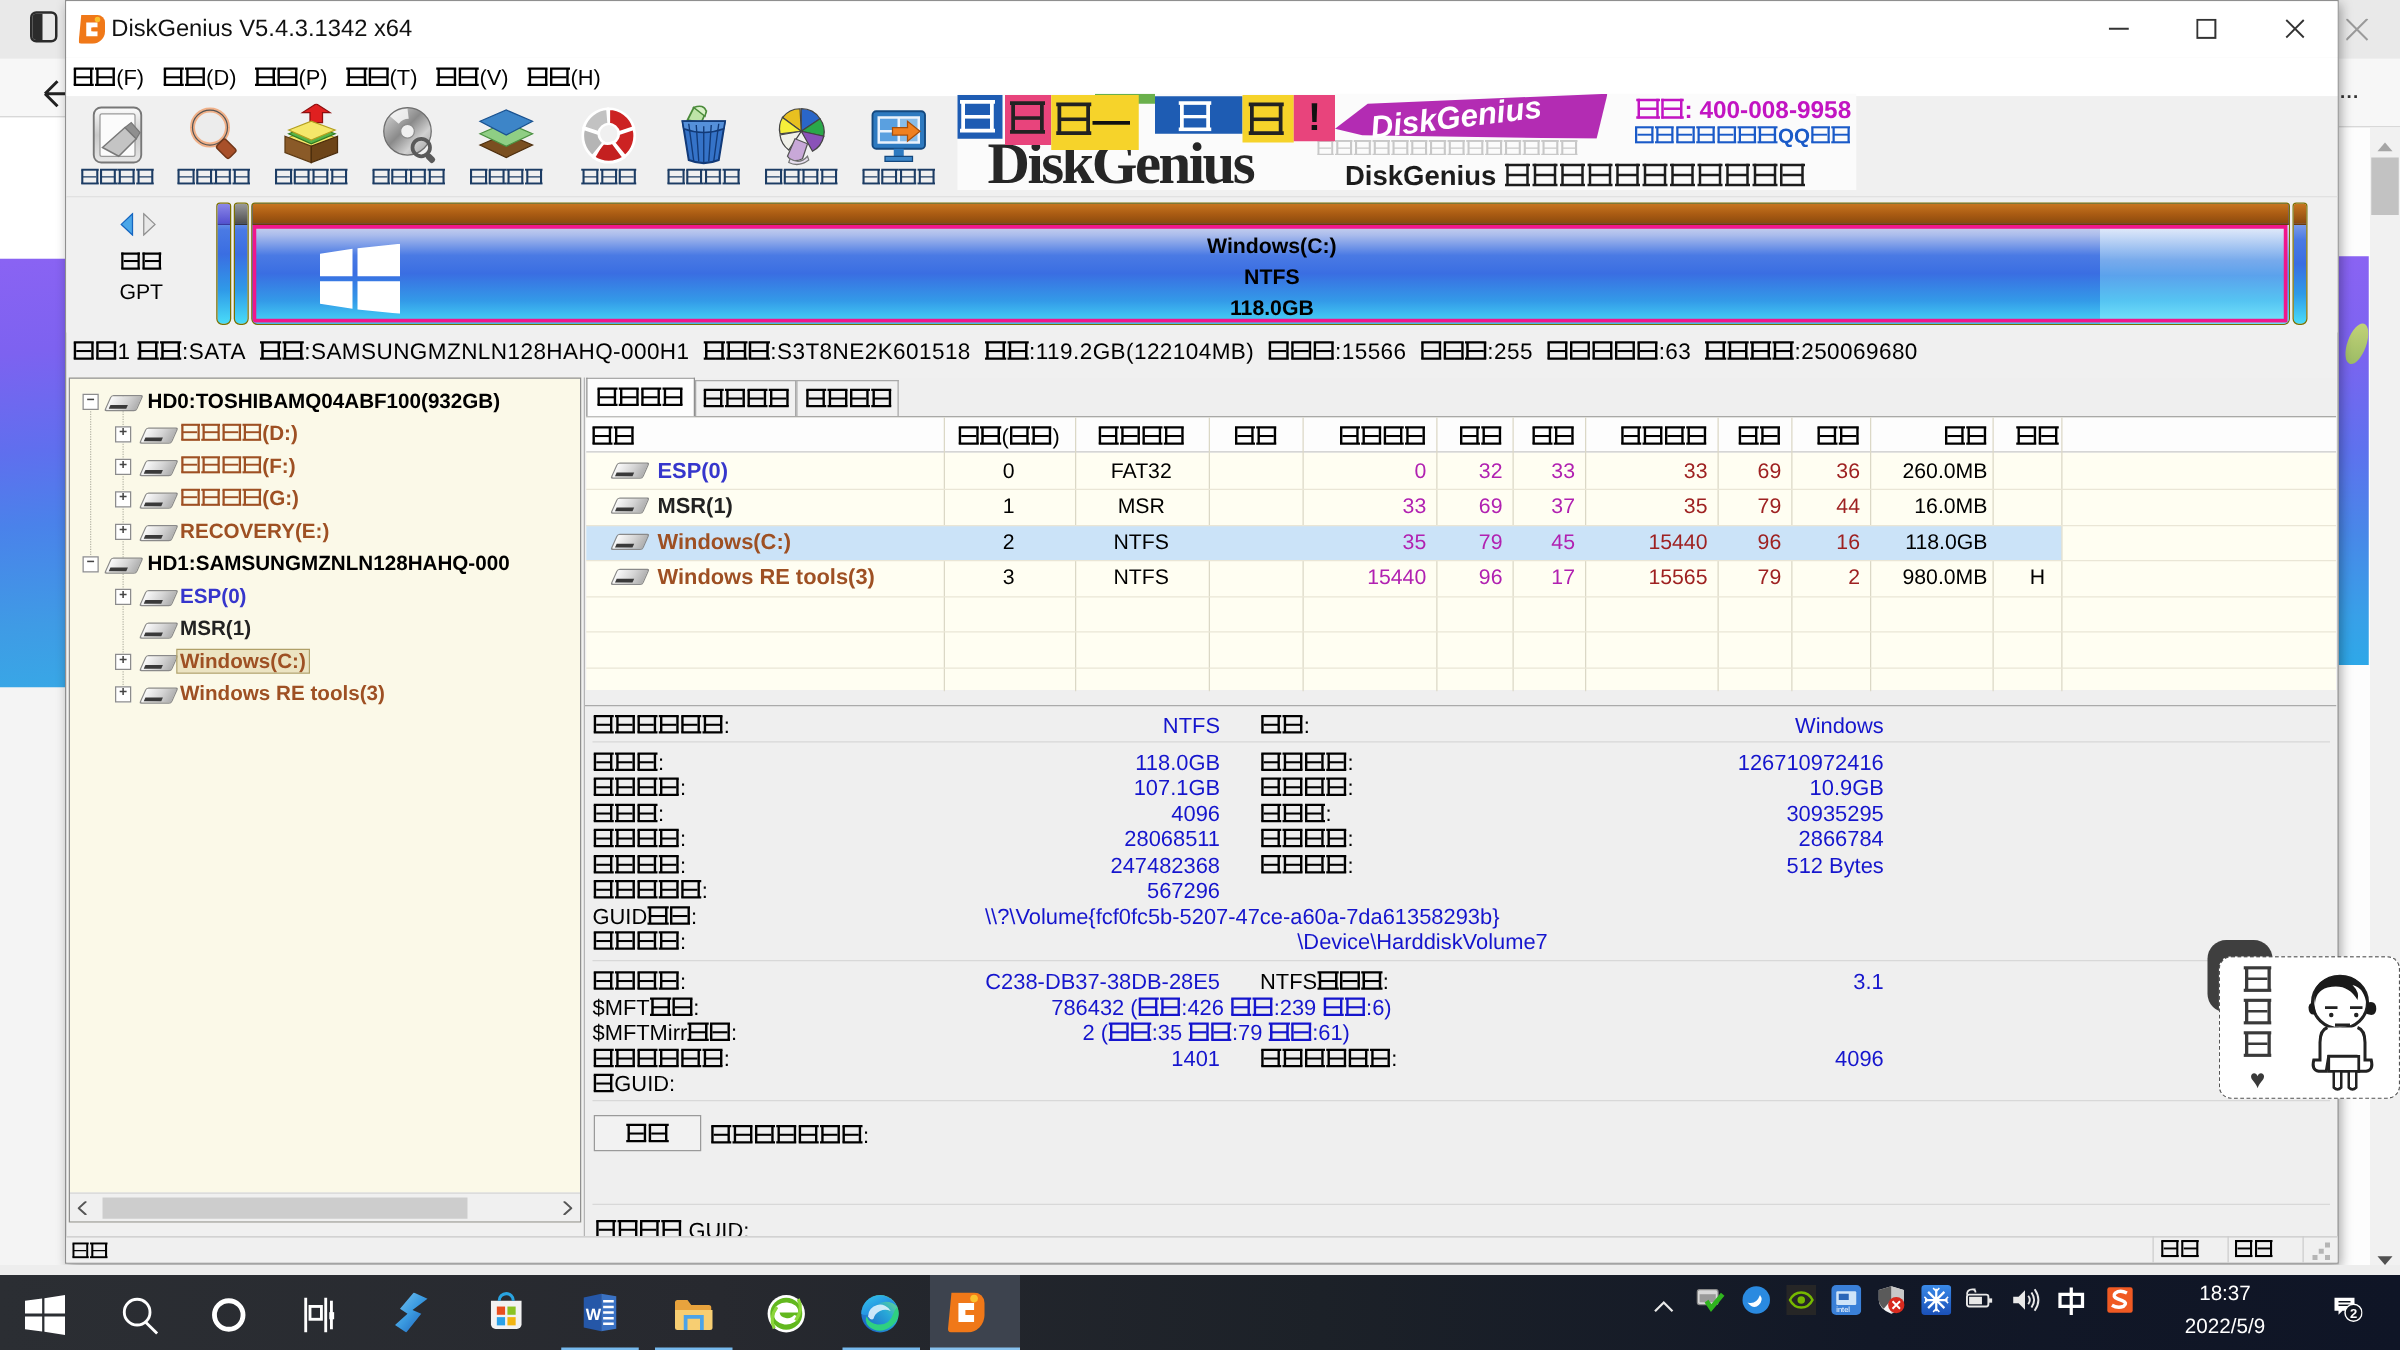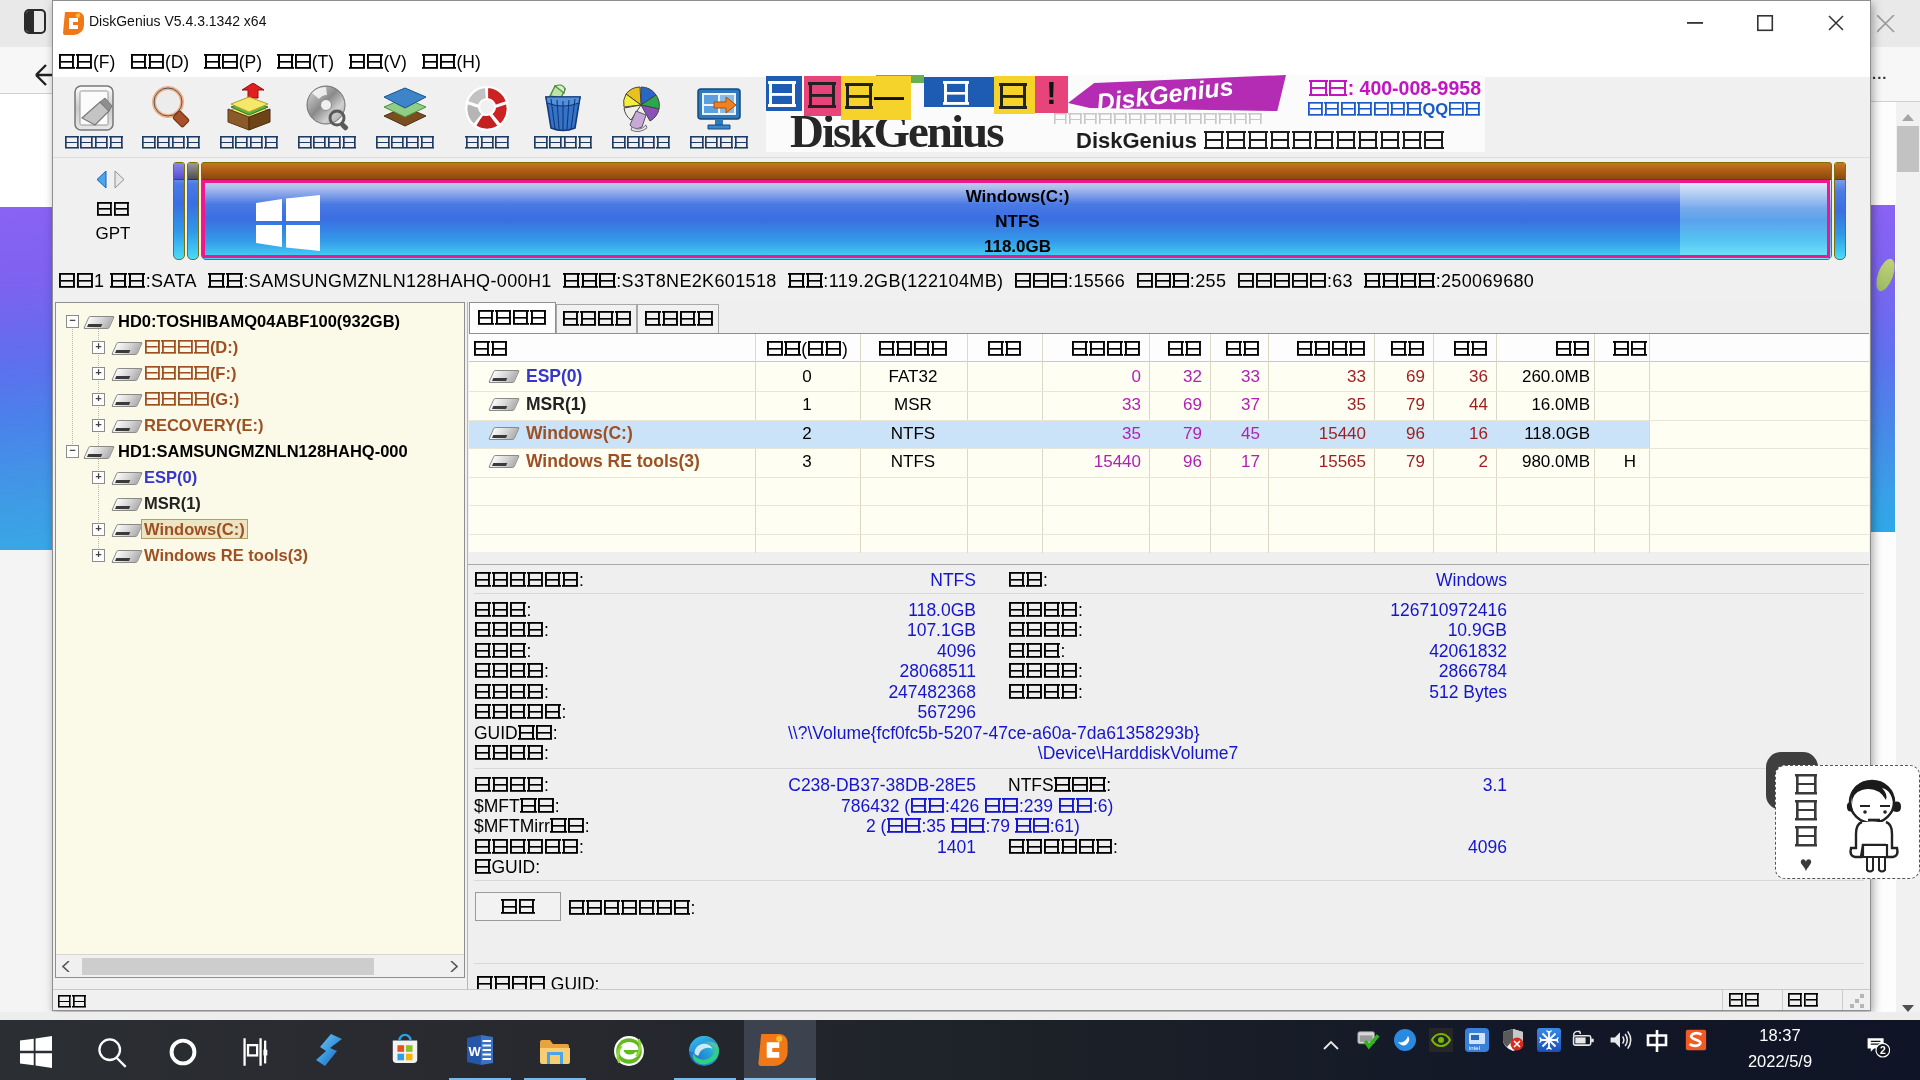--- a/index.html
+++ b/index.html
@@ -70,21 +70,21 @@
 <div class="abs" id="win" style="left:52px;top:0;width:1819px;height:1011px;background:#f0f0f0;border:1px solid #8f8f8f;box-shadow:2px 3px 9px rgba(0,0,0,.35)">
 
   
   <div class="abs" style="left:0;top:0;width:1817px;height:45px;background:#ffffff"></div>
   <svg class="abs" style="left:10px;top:11px" width="21" height="23" viewBox="0 0 21 23">
     <path d="M2 0 h13 a6 6 0 0 1 6 6 v7 a10 10 0 0 1 -10 10 h-9 a2 2 0 0 1 -2 -2 Z" fill="#f07818"></path>
     <path d="M6 6 h9 v4 h-5 v3 h5 v4 h-9 Z" fill="#fff"></path>
     <path d="M11 10 h4 v3 h-4 Z" fill="#f07818"></path>
     <circle cx="15" cy="3.5" r="2.2" fill="#fbc02d"></circle>
   </svg>
-  <div class="abs" style="left:36px;top:12px;font-size:14px;color:#111">DiskGenius V5.4.3.1342 x64</div>
+  <div class="abs" style="left:36px;top:12px;font-size:19px;color:#111">DiskGenius V5.4.3.1342 x64</div>
   <svg class="abs" style="left:1634px;top:21px" width="17" height="3">
       <rect width="16" height="1.8" fill="#333"></rect>
     </svg>
   <svg class="abs" style="left:1704px;top:14px" width="17" height="17">
       <rect x="0.8" y="0.8" width="14.5" height="14.5" fill="none" stroke="#333" stroke-width="1.6"></rect>
     </svg>
   <svg class="abs" style="left:1775px;top:14px" width="17" height="17">
       <path d="M1 1 L15 15 M15 1 L1 15" stroke="#333" stroke-width="1.5"></path>
     </svg>
 
@@ -436,21 +436,21 @@
         <div class="dv" style="top:35px;left:308px;width:200px">118.0GB</div>
       <div class="dl" style="top:35px;left:540px"><i class="c"></i><i class="c"></i><i class="c"></i><i class="c"></i>:</div>
         <div class="dv" style="top:35px;left:839px;width:200px">126710972416</div>
       <div class="dl" style="top:55px;left:6px"><i class="c"></i><i class="c"></i><i class="c"></i><i class="c"></i>:</div>
         <div class="dv" style="top:55px;left:308px;width:200px">107.1GB</div>
       <div class="dl" style="top:55px;left:540px"><i class="c"></i><i class="c"></i><i class="c"></i><i class="c"></i>:</div>
         <div class="dv" style="top:55px;left:839px;width:200px">10.9GB</div>
       <div class="dl" style="top:76px;left:6px"><i class="c"></i><i class="c"></i><i class="c"></i>:</div>
         <div class="dv" style="top:76px;left:308px;width:200px">4096</div>
       <div class="dl" style="top:76px;left:540px"><i class="c"></i><i class="c"></i><i class="c"></i>:</div>
-        <div class="dv" style="top:76px;left:839px;width:200px">42061832</div>
+        <div class="dv" style="top:76px;left:839px;width:200px">30935295</div>
       <div class="dl" style="top:96px;left:6px"><i class="c"></i><i class="c"></i><i class="c"></i><i class="c"></i>:</div>
         <div class="dv" style="top:96px;left:308px;width:200px">28068511</div>
       <div class="dl" style="top:96px;left:540px"><i class="c"></i><i class="c"></i><i class="c"></i><i class="c"></i>:</div>
         <div class="dv" style="top:96px;left:839px;width:200px">2866784</div>
       <div class="dl" style="top:117px;left:6px"><i class="c"></i><i class="c"></i><i class="c"></i><i class="c"></i>:</div>
         <div class="dv" style="top:117px;left:308px;width:200px">247482368</div>
       <div class="dl" style="top:117px;left:540px"><i class="c"></i><i class="c"></i><i class="c"></i><i class="c"></i>:</div>
         <div class="dv" style="top:117px;left:839px;width:200px">512 Bytes</div>
       <div class="dl" style="top:137px;left:6px"><i class="c"></i><i class="c"></i><i class="c"></i><i class="c"></i><i class="c"></i>:</div>
         <div class="dv" style="top:137px;left:308px;width:200px">567296</div>

